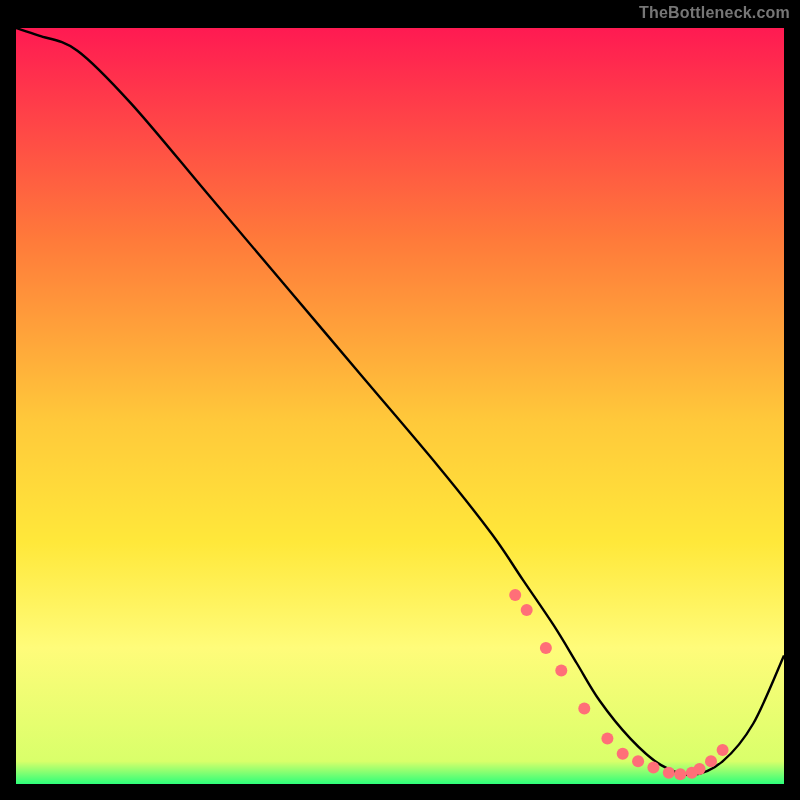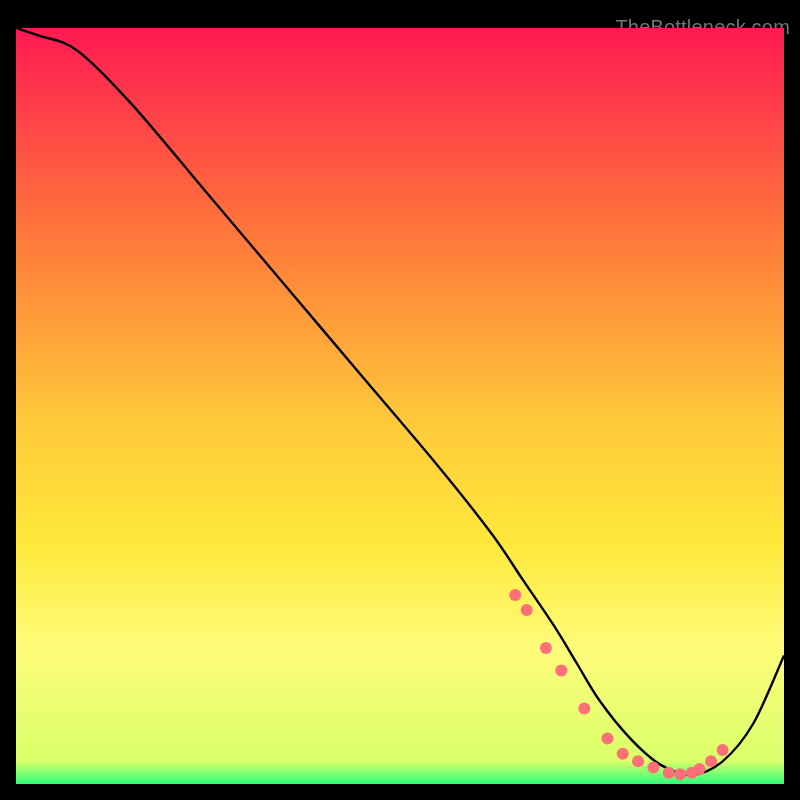--- a/index.html
+++ b/index.html
@@ -11,25 +11,25 @@
     overflow: hidden;
   }
   .frame {
     position: relative;
     width: 800px;
     height: 800px;
     background: #000;
   }
   .attribution {
     position: absolute;
-    top: 16px;
+    top: 4px;
     right: 10px;
     font-family: Arial, Helvetica, sans-serif;
-    font-size: 20px;
-    font-weight: 400;
+    font-size: 16px;
+    font-weight: 700;
     color: #767676;
     letter-spacing: 0.2px;
   }
   .plot {
     position: absolute;
     left: 16px;
     top: 28px;
     width: 768px;
     height: 756px;
     overflow: hidden;

